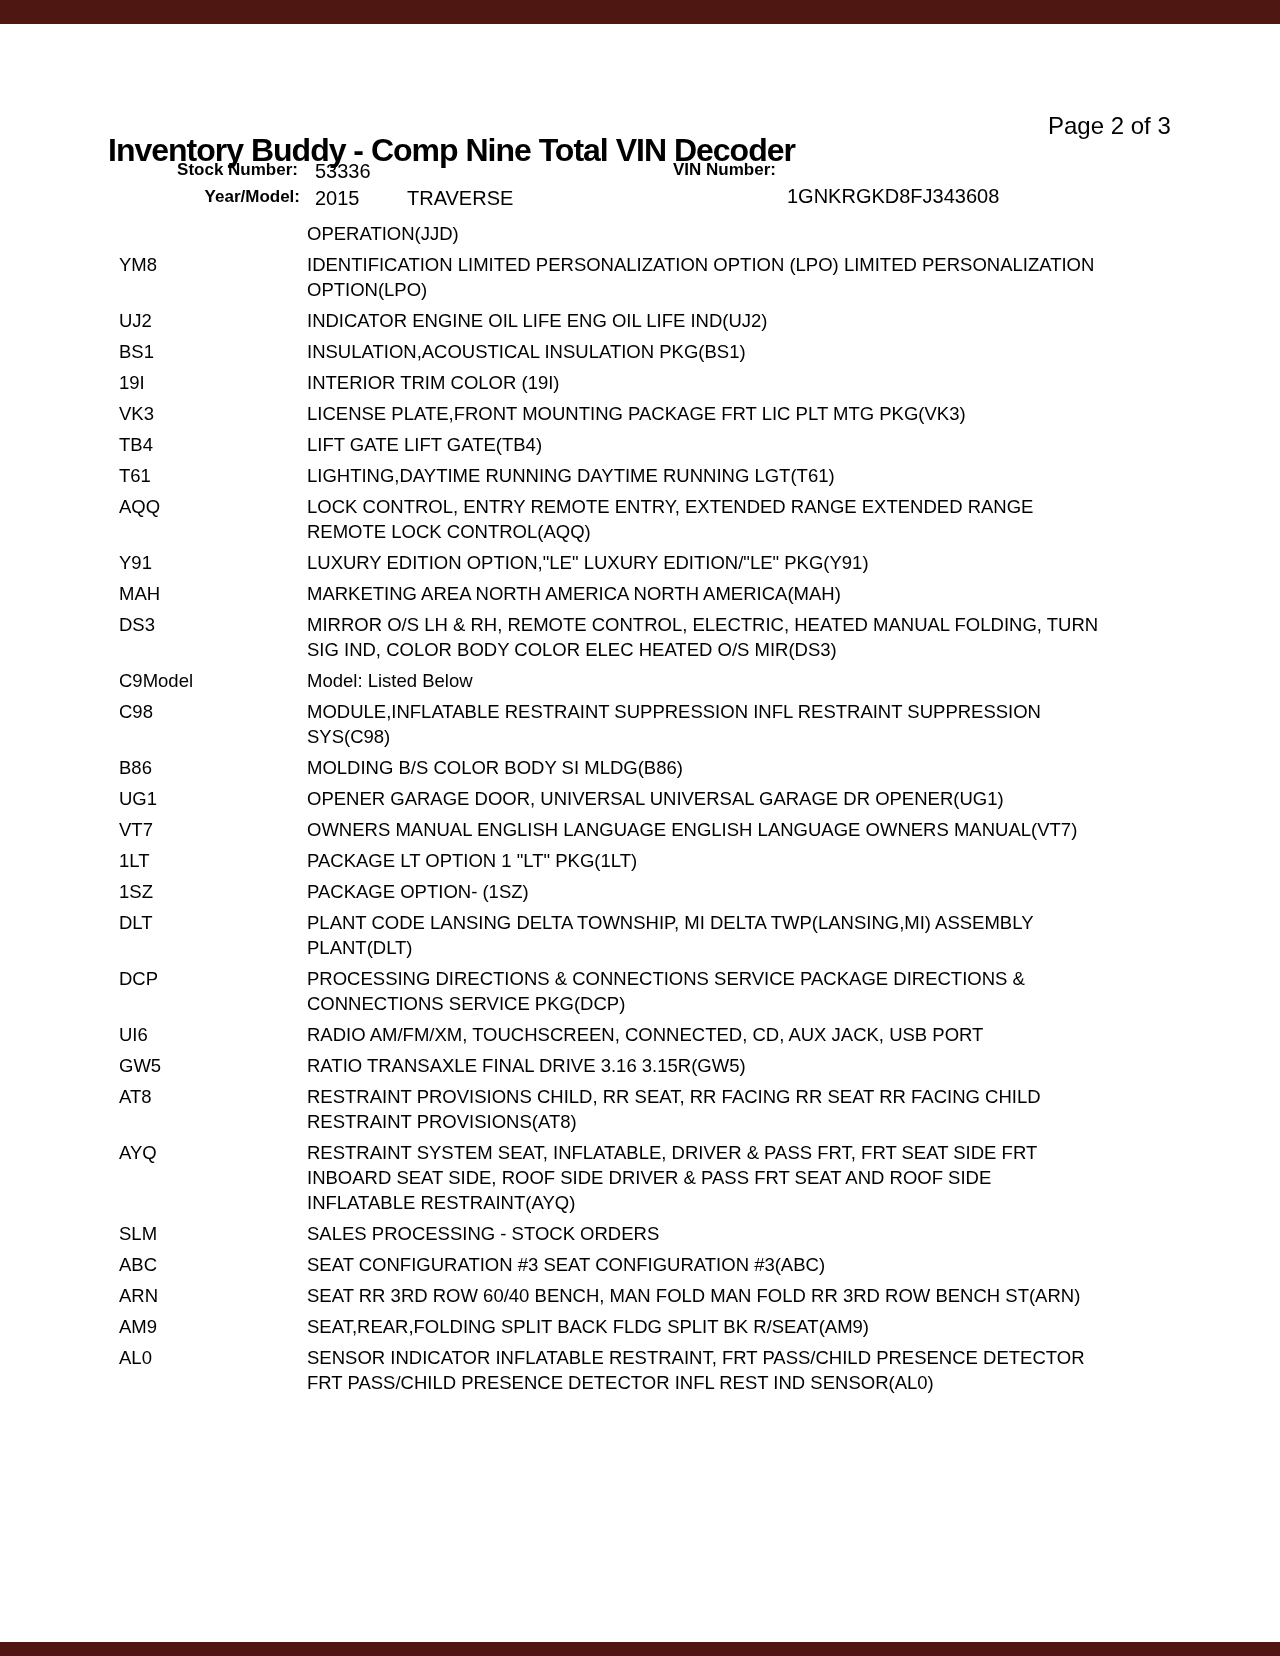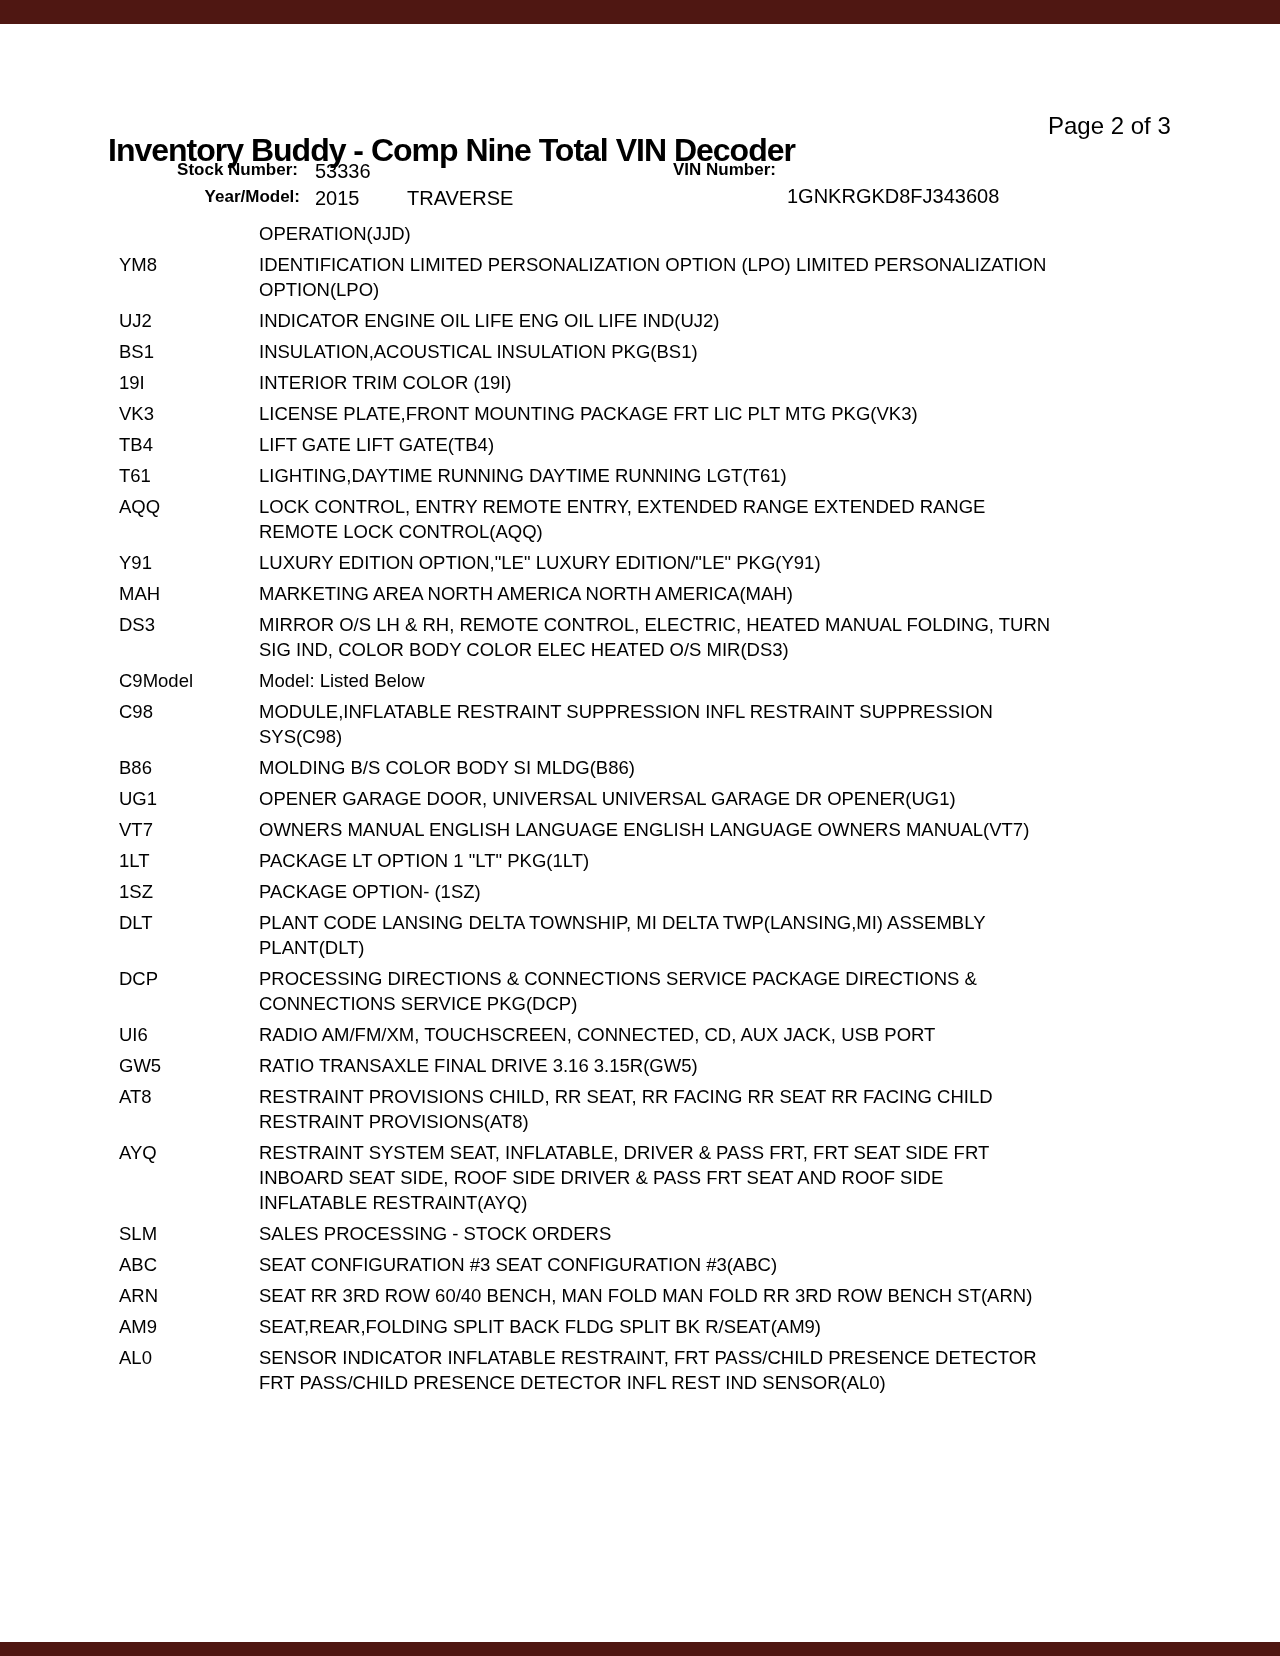--- a/index.html
+++ b/index.html
@@ -60,20 +60,21 @@
   .model-value  { left: 407px; top: 187px; }
 
   .options-list {
     position: absolute;
     left: 110px;
     top: 221px;
   }
   .opt-row {
     display: flex;
     margin-bottom: 6px;
+    gap: 48px;
   }
   .opt-code {
     flex: 0 0 140px;
     width: 140px;
     font-size: 18.5px;
     line-height: 25px;
     white-space: nowrap;
     margin-left: 9px;
   }
   .opt-desc {

